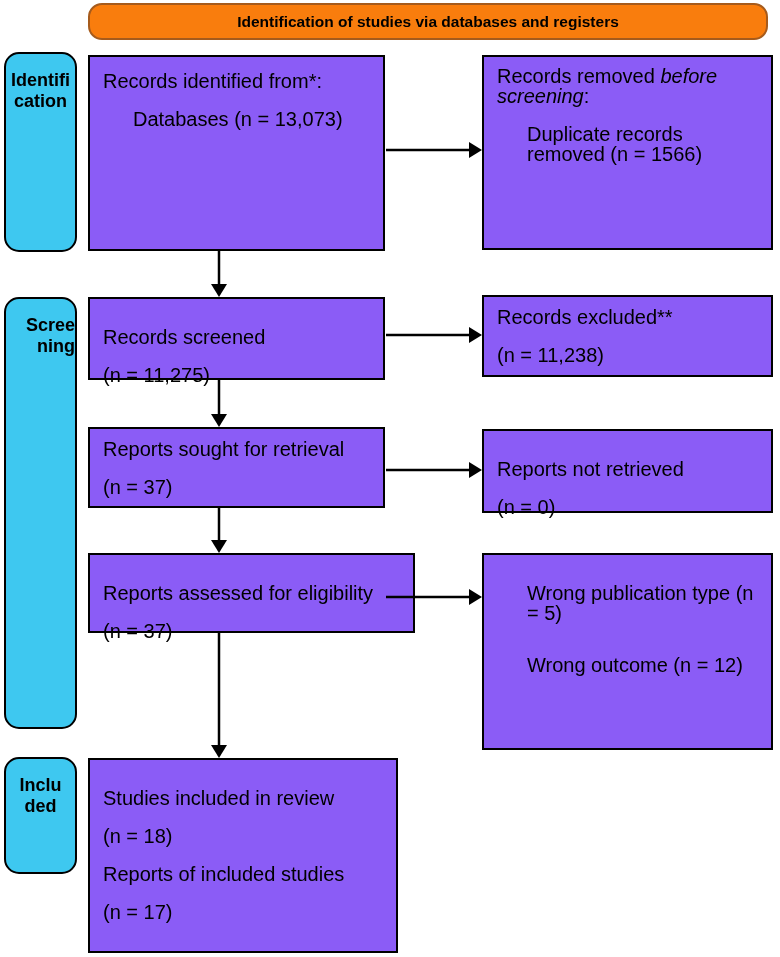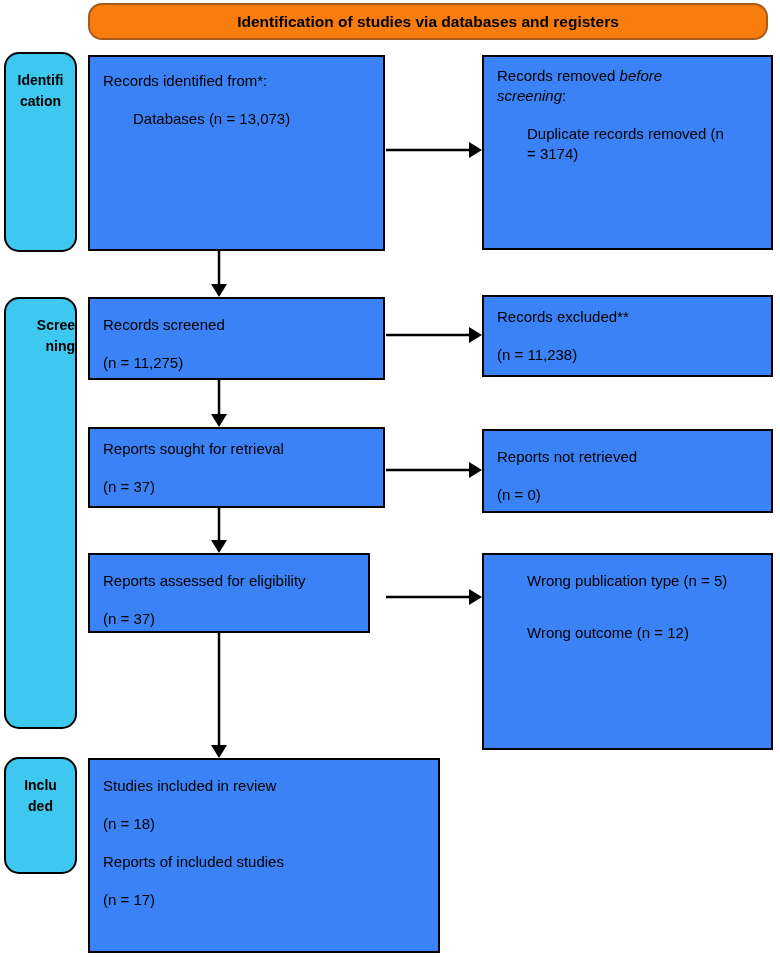--- a/index.html
+++ b/index.html
@@ -15,29 +15,29 @@
     display:flex; align-items:center; justify-content:center;
     font-weight:bold; font-size:15.5px;
   }
 
   .stage {
     position:absolute; left:4px; width:73px;
     background:var(--stage-fill,#3EC8F0);
     border:2.5px solid var(--box-border,#000);
     border-radius:15px;
     text-align:center; padding-top:16px;
-    font-weight:bold; font-size:14px; line-height:21px;
+    font-weight:bold; font-size:18px; line-height:21px;
   }
   .stage span { white-space:pre-line; }
 
   .box {
-    position:absolute; background:#3b82f6;
+    position:absolute; background:#8b5cf6;
     border:2.5px solid var(--box-border,#000);
-    font-size:15px; line-height:20px;
-    padding:16px 13px;
+    font-size:20px; line-height:20px;
+    padding:28px 13px;
   }
   .box p { margin:0; }
   .box p + p { margin-top:18px; }
   .box .indent { margin-left:30px; }
   .box.tall-first { padding-top:14px; }
   .box.wrap-tight { padding-right:46px; padding-top:9px; }
   .box.reasons p + p { margin-top:32px; }
 
   svg.arrow { position:absolute; overflow:visible; display:block; }
 </style>
@@ -71,35 +71,35 @@
   <div class="box" style="left:88px; top:297px; width:297px; height:83px;">
     <p>Records screened</p>
     <p>(n = 11,275)</p>
   </div>
 
   <div class="box" style="left:88px; top:427px; width:297px; height:81px; padding-top:10px;">
     <p>Reports sought for retrieval</p>
     <p>(n = 37)</p>
   </div>
 
-  <div class="box" style="left:88px; top:553px; width:282px; height:80px;">
+  <div class="box" style="left:88px; top:553px; width:327px; height:80px;">
     <p>Reports assessed for eligibility</p>
     <p>(n = 37)</p>
   </div>
 
-  <div class="box" style="left:88px; top:758px; width:352px; height:195px;">
+  <div class="box" style="left:88px; top:758px; width:310px; height:195px;">
     <p>Studies included in review</p>
     <p>(n = 18)</p>
     <p>Reports of included studies</p>
     <p>(n = 17)</p>
   </div>
 
   <div class="box wrap-tight" style="left:482px; top:55px; width:291px; height:195px;">
     <p><span>Records removed </span><i>before screening</i><span>:</span></p>
-    <p class="indent">Duplicate records removed (n = 3174)</p>
+    <p class="indent">Duplicate records removed (n = 1566)</p>
   </div>
 
   <div class="box" style="left:482px; top:295px; width:291px; height:82px; padding-top:10px;">
     <p>Records excluded**</p>
     <p>(n = 11,238)</p>
   </div>
 
   <div class="box" style="left:482px; top:429px; width:291px; height:84px;">
     <p>Reports not retrieved</p>
     <p>(n = 0)</p>

